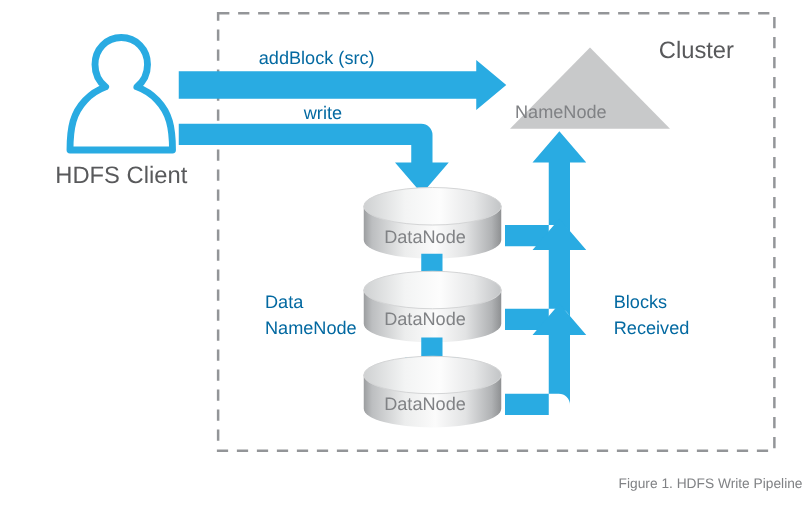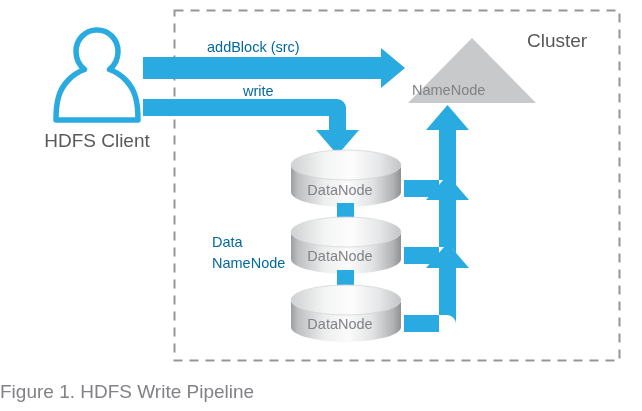--- a/index.html
+++ b/index.html
@@ -85,22 +85,22 @@
     font-family: "Liberation Sans", sans-serif;
   }
   #datanode-label-0 { left: 291px; top: 182px; }
   #datanode-label-1 { left: 291px; top: 248px; }
   #datanode-label-2 { left: 291px; top: 316px; }
   #figure-caption {
     position: absolute;
     left: 0;
     top: 381px;
     width: 642px;
-    text-align: left;
-    font-size: 19px;
+    text-align: right;
+    font-size: 11px;
     color: #808285;
     font-family: "Liberation Sans", sans-serif;
   }
 </style>
 </head>
 <body>
 
 <div id="canvas">
 
   <svg id="diagram-svg" viewBox="0 0 642 411">
@@ -233,20 +233,22 @@
 
   <div class="lbl" id="client-label">HDFS Client</div>
 
   <div class="lbl" id="addblock-label">addBlock (src)</div>
 
   <div class="lbl" id="write-label">write</div>
 
   <div class="lbl" id="datapipline-label">Data
 NameNode</div>
 
+  <div class="lbl" id="blocksreceived-label">Blocks
+Received</div>
 
   <div id="namenode-label" class="lbl">NameNode</div>
 
   <div class="dn-label" id="datanode-label-0">DataNode</div>
 
   <div class="dn-label" id="datanode-label-1">DataNode</div>
 
   <div class="dn-label" id="datanode-label-2">DataNode</div>
 
   <div id="figure-caption">Figure 1. HDFS Write Pipeline</div>

